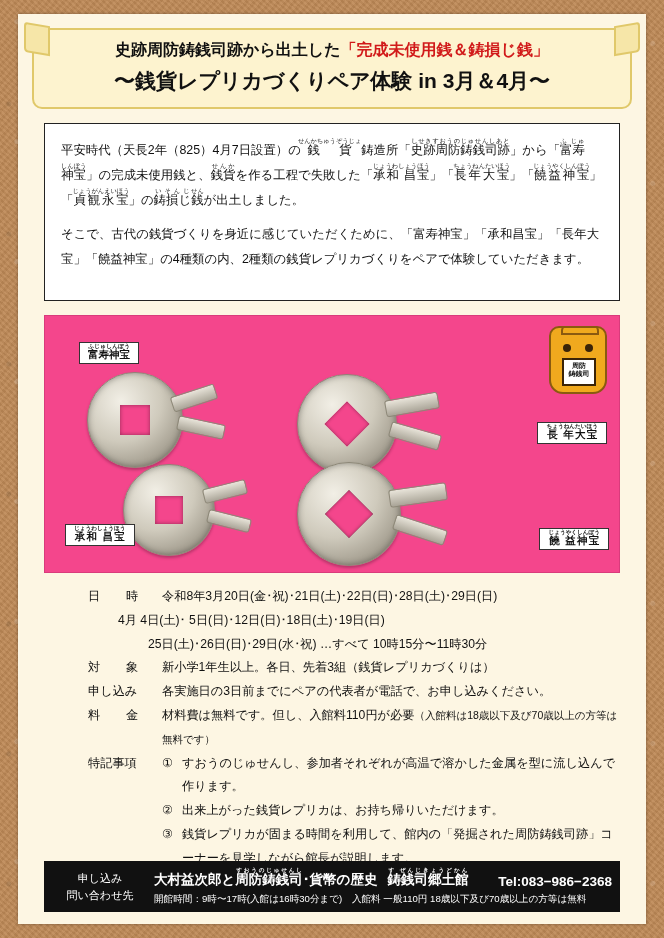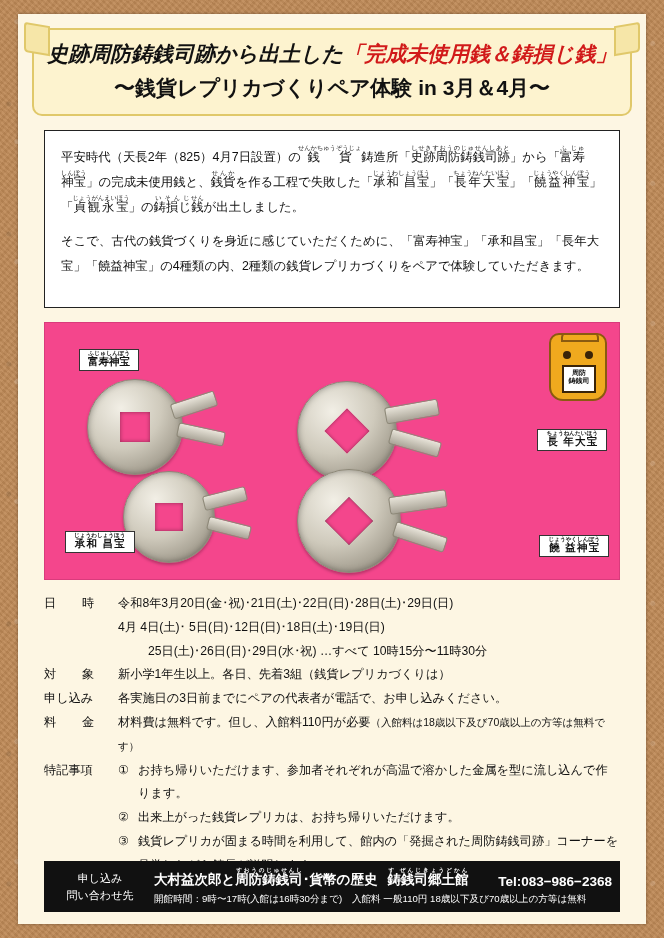--- a/index.html
+++ b/index.html
@@ -39,26 +39,25 @@
   .banner {
     position:relative;
     margin:14px 14px 0 14px;
     background:#fdf3cf;
     border:2px solid #e0c86a;
     border-radius:10px;
     padding:10px 6px 12px 6px;
     text-align:center;
   }
   .banner .line1 {
-    font-size:21px;
+    font-size:16px;
     font-weight:bold;
     color:#111;
     letter-spacing:0px;
     white-space:nowrap;
-    font-style:italic;
   }
   .banner .line1 .red {
     color:#d11a1a;
   }
   .banner .line2 {
     margin-top:6px;
     font-size:21px;
     font-weight:bold;
     color:#111;
     white-space:nowrap;
@@ -173,21 +172,21 @@
     border:1px solid #8d8878;
     border-radius:3px;
   }
   
   .details {
     margin:12px 26px 0 26px;
     font-size:12.2px;
     color:#111;
     line-height:1.95;
   }
-  .drow { display:flex; align-items:flex-start; }
+  .drow { display:flex; align-items:flex-start;margin-left:44px; }
   .dlabel {
     width:74px; flex:0 0 74px;
     letter-spacing:0.5px;
     white-space:nowrap;
   }
   .dlabel.wide { letter-spacing:0; }
   .dval { flex:1; }
   .indent1 { padding-left:74px; }
   .indent2 { padding-left:104px; }
   .small { font-size:10.5px; }
@@ -326,21 +325,21 @@
       <div class="dval">
         <span>材料費は無料です。但し、入館料110円が必要</span><span class="small">（入館料は18歳以下及び70歳以上の方等は無料です）</span>
       </div>
     </div>
 
     <div class="drow">
       <div class="dlabel wide">特記事項</div>
       <div class="dval">
         <div class="note-row">
           <span class="note-num">①</span>
-          <span>お持ち帰りいただけます、参加者それぞれが高温で溶かした金属を型に流し込んで作ります。</span>
+          <span>すおうのじゅせんし、参加者それぞれが高温で溶かした金属を型に流し込んで作ります。</span>
         </div>
         <div class="note-row">
           <span class="note-num">②</span>
           <span>出来上がった銭貨レプリカは、お持ち帰りいただけます。</span>
         </div>
         <div class="note-row">
           <span class="note-num">③</span>
           <span>銭貨レプリカが固まる時間を利用して、館内の「発掘された周防鋳銭司跡」コーナーを見学しながら館長が説明します。</span>
         </div>
       </div>

